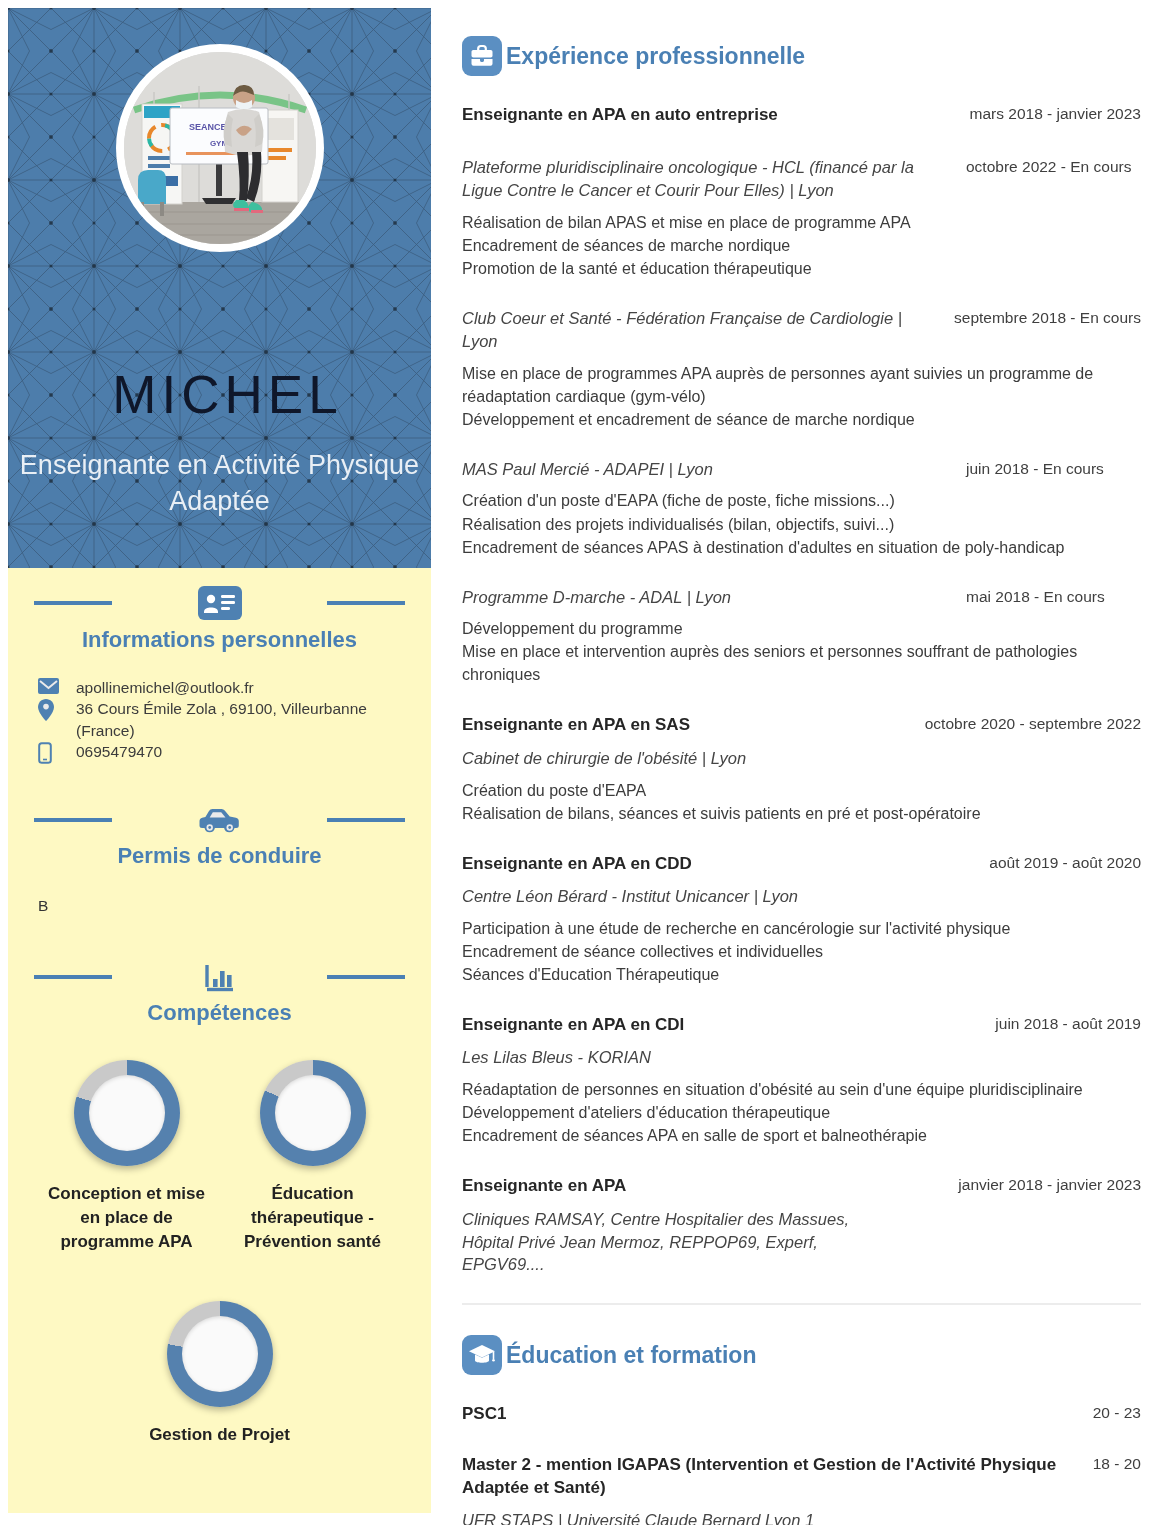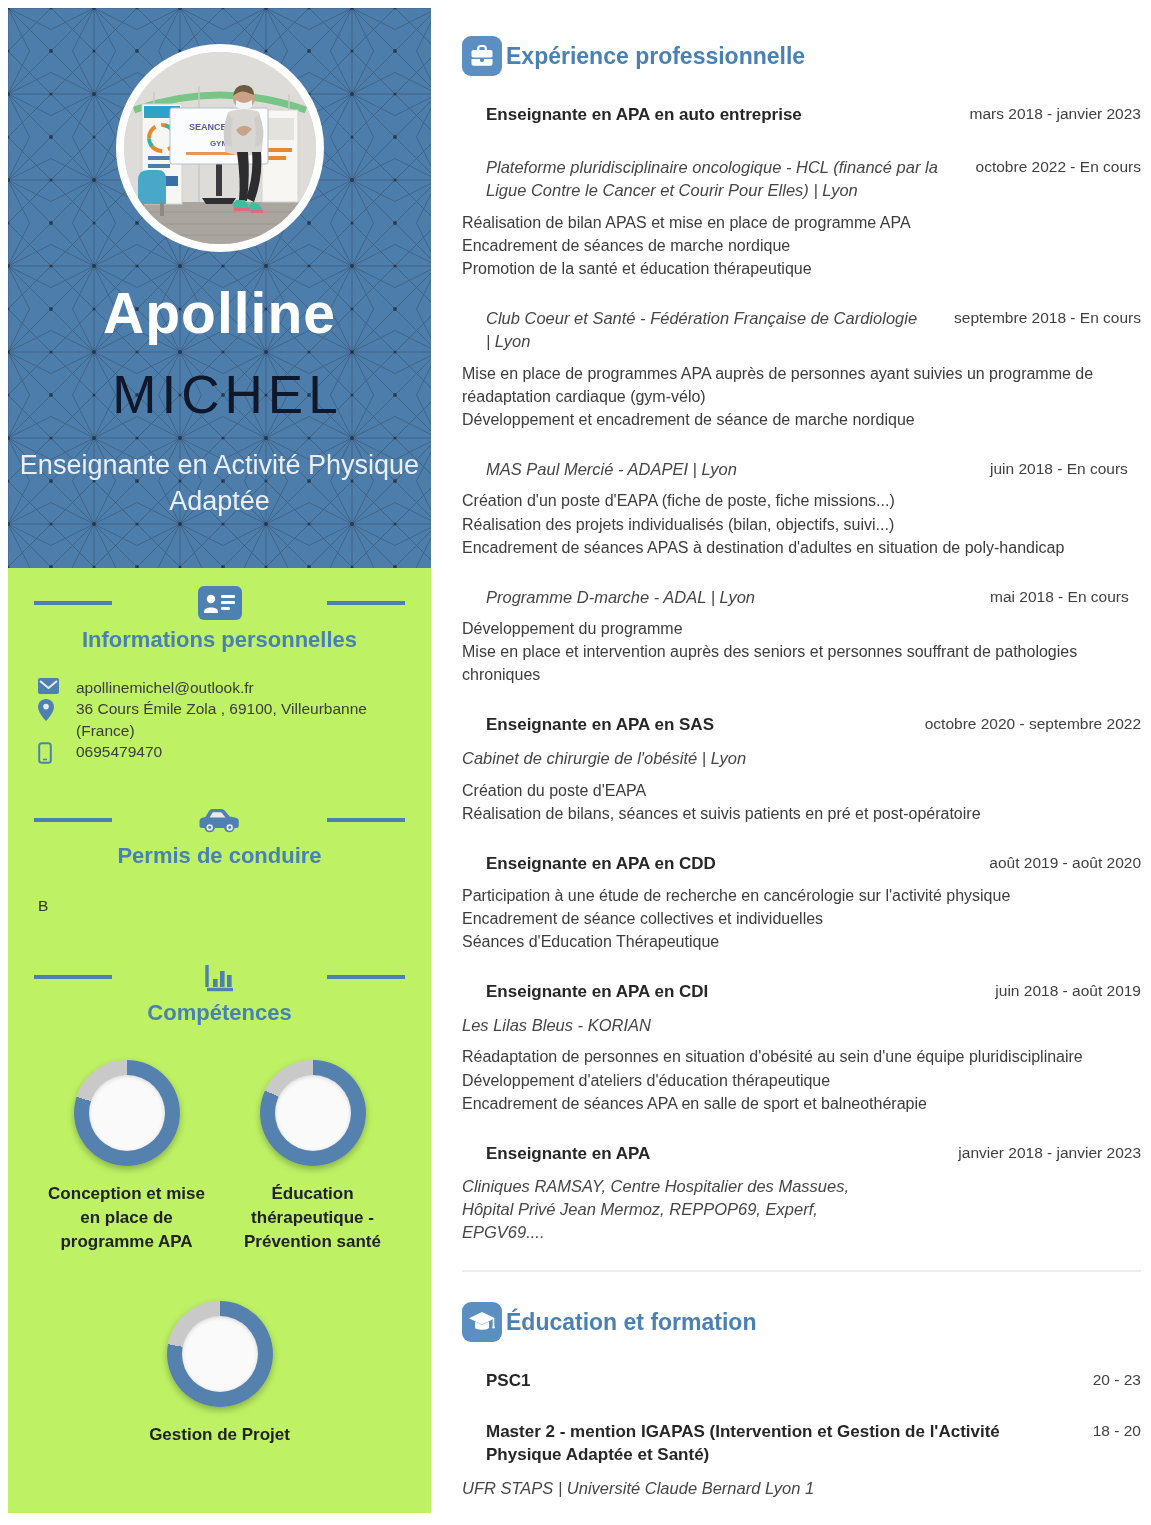--- a/index.html
+++ b/index.html
@@ -17,21 +17,21 @@
     width:208px;height:208px;border-radius:50%;background:#fff;
     display:flex;align-items:center;justify-content:center;
   }
   .photo{width:192px;height:192px;border-radius:50%;overflow:hidden;background:#d8d8d6;}
   .first-name{position:absolute;top:272px;left:0;width:100%;margin:0;text-align:center;
     font-size:57px;font-weight:800;color:#ffffff;letter-spacing:1px;}
   .last-name{position:absolute;top:348px;left:0;width:100%;margin:8px;text-align:center;
     font-size:53px;font-weight:300;color:#0f172a;letter-spacing:5px;}
   .role{position:absolute;top:440px;left:0;width:100%;text-align:center;
     font-size:27px;line-height:1.32;color:#e9eff5;}
-  .side-bottom{background:#bef264;height:945px;box-sizing:border-box;padding-top:18px;}
+  .side-bottom{background:#fef9c3;height:945px;box-sizing:border-box;padding-top:18px;}
   .sec-head{display:flex;align-items:center;justify-content:space-between;padding:0 26px;}
   .hline{width:78px;height:4px;background:#4a80b4;flex:none;}
   .sec-icon{flex:none;display:flex;align-items:center;justify-content:center;}
   .sec-title{margin:7px 0 0;text-align:center;color:#4a80b4;font-size:22px;font-weight:700;}
   .info-list{list-style:none;margin:24px 0 0;padding:0 24px 0 30px;display:flex;flex-direction:column;}
   .info-item{display:flex;gap:16px;align-items:flex-start;font-size:15.5px;line-height:1.38;color:#3c3c3c;}
   .info-item .iico{flex:none;width:22px;margin-top:1px;display:flex;}
   .license-value{margin:28px 0 0 30px;font-size:15.5px;color:#333;}
   .sec{margin-top:0;}
   .sec.permis{margin-top:40px;}
@@ -45,21 +45,21 @@
   .skill-label{margin-top:16px;font-size:17px;font-weight:700;color:#222;text-align:center;line-height:1.42;}
   
   .main{position:absolute;left:462px;top:0;width:679px;padding-top:36px;box-sizing:border-box;}
   .msec-head{display:flex;align-items:center;gap:4px;margin:0 0 27px;}
   .msec-icon{width:40px;height:40px;border-radius:9px;background:#5b8fc2;flex:none;
     display:flex;align-items:center;justify-content:center;}
   .msec-title{margin:0;font-size:23px;font-weight:700;color:#4a80b4;}
   .entry{margin-bottom:27px;}
   .entry.tight{margin-bottom:30px;}
   .row{display:flex;align-items:flex-start;}
-  .row .left{flex:1;margin-right:34px;margin-left:24px;}
+  .row .left{flex:1;margin-right:34px;}
   .etitle{margin:0;font-size:17px;font-weight:700;color:#262626;line-height:1.38;}
   .edate{font-size:15.5px;color:#3f3f3f;white-space:nowrap;padding-top:2px;}
   .eorg{margin:0;font-size:16.5px;font-style:italic;color:#454545;line-height:1.38;max-width:470px;}
   .eorg.mt{margin-top:10px;}
   .details{margin-top:9px;}
   .eline{margin:0;font-size:16px;color:#3c3c3c;line-height:1.44;}
   .divider{border:none;height:2px;background:#ececec;margin:27px 0 30px;}
 </style>
 </head>
 <body>
@@ -143,21 +143,20 @@
               <path d="M128 100 q2 24 -6 46 l8 4 q9 -24 7 -50z" fill="#2d2d30"></path>
               <path d="M112 148 q-6 6 0 9 l12 0 q2 -5 -4 -9z" fill="#3dbf9e"></path>
               <path d="M128 150 q10 2 10 8 l-12 2 q-5 -4 2 -10z" fill="#3dbf9e"></path>
               <path d="M110 156 h15 v3 h-15z" fill="#e2697d"></path>
               <path d="M127 158 h12 v3 h-12z" fill="#e2697d"></path>
             </g>
           </svg>
         </div>
       </div>
 
-      <h1 class="first-name">Apolline</h1>
       <h1 class="last-name">MICHEL</h1>
       <div class="role">Enseignante en Activité Physique Adaptée</div>
     </div>
 
     <div class="side-bottom">
 
       <section class="sec">
         <div class="sec-head">
           <span class="hline"></span>
           <span class="sec-icon">
@@ -342,20 +341,21 @@
           <p class="eline">Création du poste d'EAPA</p>
           <p class="eline">Réalisation de bilans, séances et suivis patients en pré et post-opératoire</p>
         </div>
       </article>
 
       <article class="entry">
         <div class="row">
           <h3 class="etitle left">Enseignante en APA en CDD</h3>
           <span class="edate">août 2019 - août 2020</span>
         </div>
+        <p class="eorg mt">Centre Léon Bérard - Institut Unicancer | Lyon</p>
         <div class="details">
           <p class="eline">Participation à une étude de recherche en cancérologie sur l'activité physique</p>
           <p class="eline">Encadrement de séance collectives et individuelles</p>
           <p class="eline">Séances d'Education Thérapeutique</p>
         </div>
       </article>
 
       <article class="entry">
         <div class="row">
           <h3 class="etitle left">Enseignante en APA en CDI</h3>

